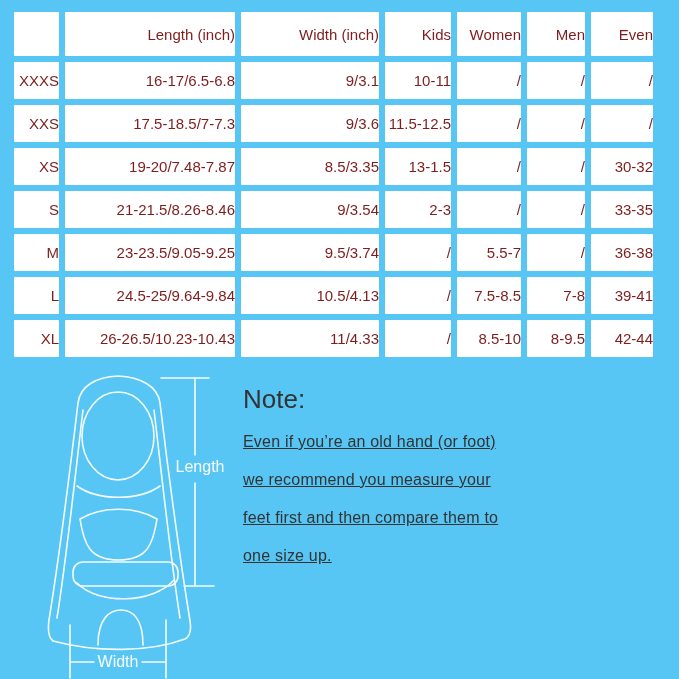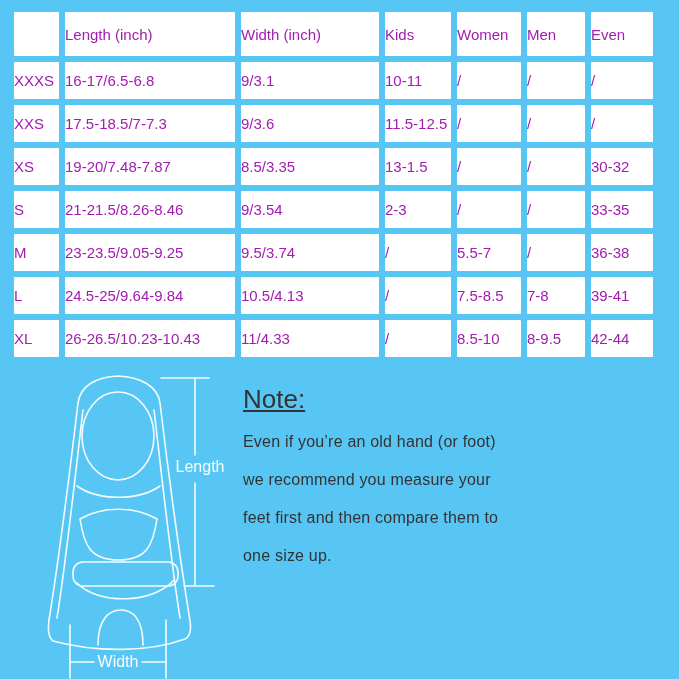--- a/index.html
+++ b/index.html
@@ -12,36 +12,36 @@
   }
 
   
   #size-table {
     position: absolute; left: 8px; top: 6px;
     border-collapse: separate; border-spacing: 6px;
     table-layout: fixed;
   }
   #size-table td {
     background: #ffffff;
-    text-align: left; vertical-align: middle;
-    color: #a21caf;
+    text-align: right; vertical-align: middle;
+    color: #7f1d1d;
     font-size: 15px;
     padding: 0;
     border-radius: 1px;
     overflow: hidden;
   }
   tr.hdr td { height: 44px; }
   tr.data td { height: 37px; }
   td.sz { font-size: 14px; }
   td.small-text { font-size: 11.5px; }
 
   
   .note { position: absolute; left: 243px; top: 384px; width: 425px; color: #333333; }
-  .note-title { font-size: 26px; line-height: 30px; margin: 0 0 9px 0; text-decoration: underline; }
-  .note-line { font-size: 16px; line-height: 38px; white-space: nowrap; letter-spacing: 0.2px; }
+  .note-title { font-size: 26px; line-height: 30px; margin: 0 0 9px 0; }
+  .note-line { font-size: 16px; line-height: 38px; white-space: nowrap; letter-spacing: 0.2px; text-decoration: underline; }
 
   
   .fin { position: absolute; left: 18px; top: 370px; width: 215px; height: 309px; }
   .fin path, .fin ellipse, .fin rect {
     fill: none; stroke: #f4fcff; stroke-width: 1.6;
     stroke-linecap: round; stroke-linejoin: round;
   }
   .fin text { font-family: "Liberation Sans", sans-serif; font-size: 16px; fill: #f8fdff; stroke: none; }
 </style>
 </head>

